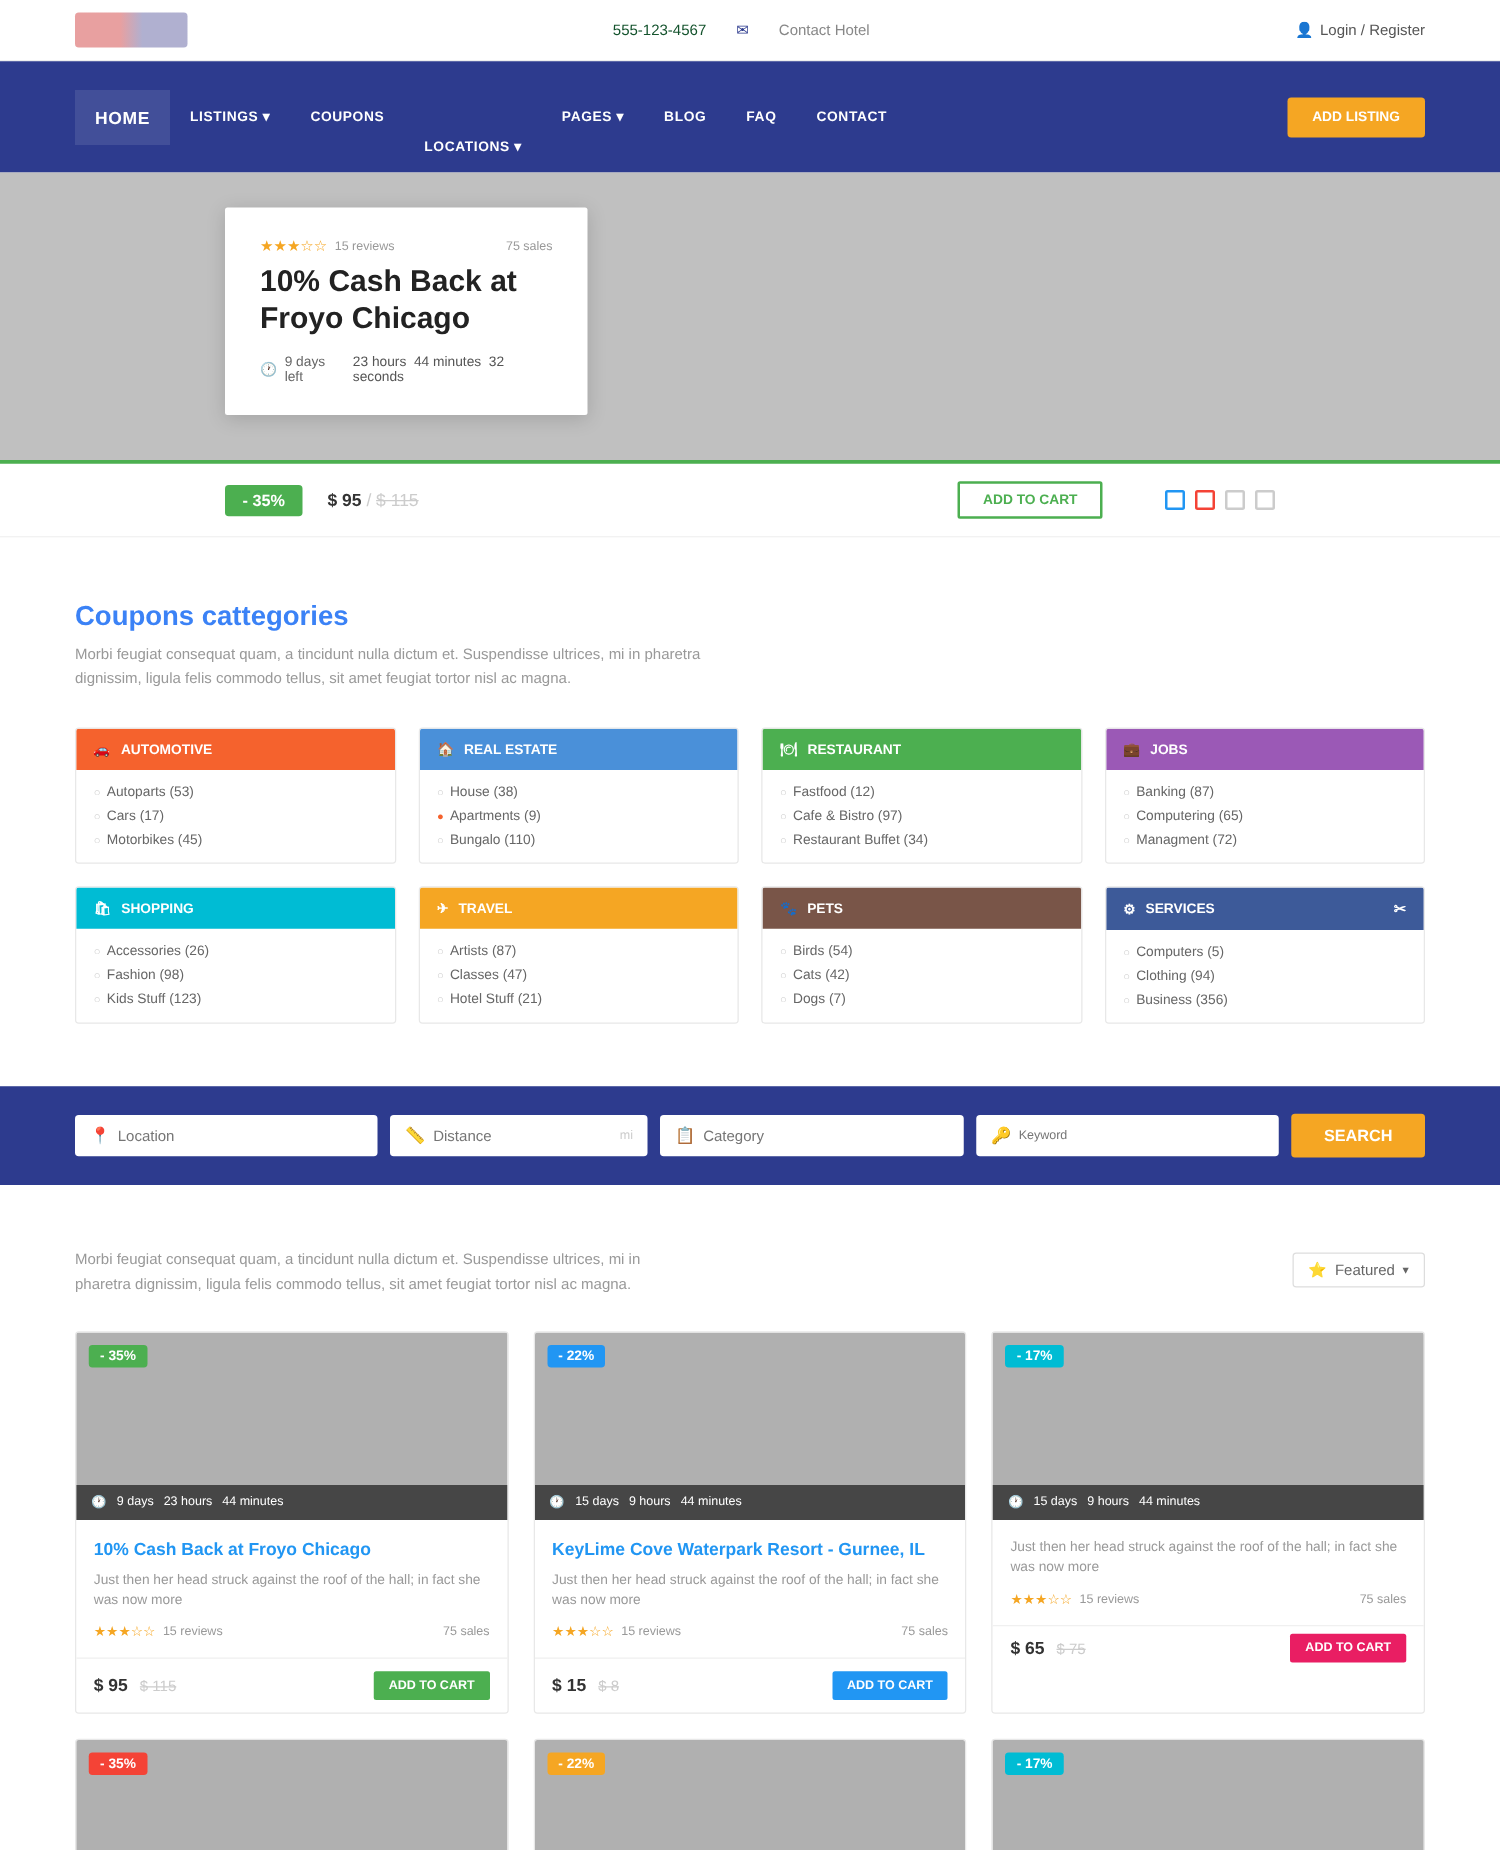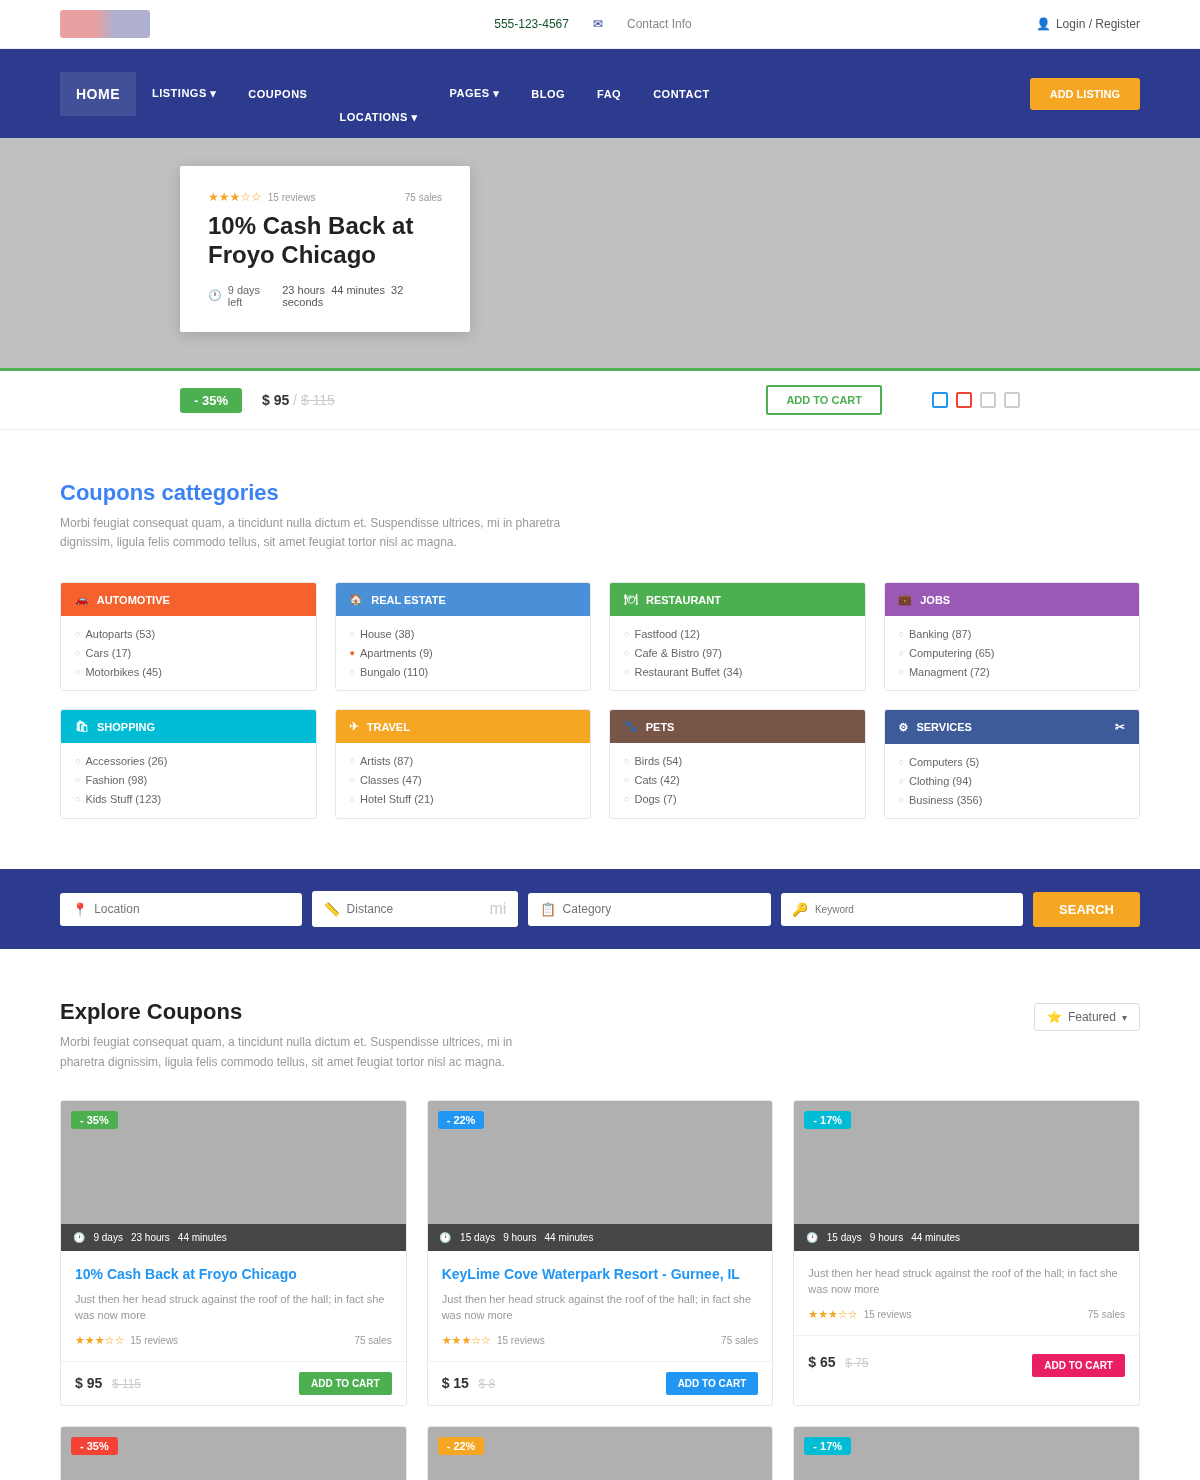--- a/index.html
+++ b/index.html
@@ -6,21 +6,21 @@
     body { font-family: Arial, sans-serif; background: #f5f5f5; font-size: 13px; color: #333; }
   </style>
 </head>
 <body>
 
 <div style="background:#fff; padding:10px 60px; display:flex; align-items:center; justify-content:space-between; border-bottom:1px solid #eee;">
   <div style="width:90px; height:28px; background:linear-gradient(90deg,#e8a0a0 40%,#b0b0d0 60%); border-radius:3px;"></div>
   <div style="display:flex; align-items:center; gap:24px; font-size:12px; color:#888;">
     <span style="color:#14532d;">555-123-4567</span>
     <span style="color:#2d3b8e;">✉</span>
-    <span>Contact Info</span>
+    <span>Contact Hotel</span>
   </div>
   <div style="display:flex; align-items:center; gap:5px; font-size:12px; color:#555; cursor:pointer;">
     <span>👤</span>
     <span>Login / Register</span>
   </div>
 </div>
 
 <nav style="background:#2d3b8e; padding:0 60px; display:flex; align-items:center;">
   <div style="color:#fff; padding:14px 16px; font-size:14px; cursor:pointer; text-transform:uppercase; font-weight:700; background:rgba(255,255,255,0.1); letter-spacing:0.5px;">HOME</div>
   <div style="color:#fff; padding:14px 16px; font-size:11px; cursor:pointer; text-transform:uppercase; font-weight:600; letter-spacing:0.5px;">LISTINGS ▾</div>
@@ -176,37 +176,36 @@
 </div>
 
 <div style="background:#2d3b8e; padding:22px 60px; display:flex; align-items:center; gap:10px;">
   <div style="background:#fff; border-radius:3px; display:flex; align-items:center; padding:9px 12px; gap:6px; flex:1.2;">
     <span style="color:#ccc; font-size:13px;">📍</span>
     <input type="text" placeholder="Location" style="border: none; outline: none; font-size: 12px; color: rgb(153, 153, 153); background: transparent; width: 100%;">
   </div>
   <div style="background:#fff; border-radius:3px; display:flex; align-items:center; padding:9px 12px; gap:6px; flex:1;">
     <span style="color:#ccc; font-size:13px;">📏</span>
     <input type="text" placeholder="Distance" style="border: none; outline: none; font-size: 12px; color: rgb(153, 153, 153); background: transparent; width: 100%;">
-    <span style="color:#ccc; font-size:16px;margin-left:24px;">mi</span>
+    <span style="color:#ccc; font-size:10px;margin-left:24px;">mi</span>
   </div>
   <div style="background:#fff; border-radius:3px; display:flex; align-items:center; padding:9px 12px; gap:6px; flex:1.2;">
     <span style="color:#ccc; font-size:13px;">📋</span>
     <input type="text" placeholder="Category" style="border: none; outline: none; font-size: 12px; color: rgb(153, 153, 153); background: transparent; width: 100%;">
   </div>
   <div style="background:#fff; border-radius:3px; display:flex; align-items:center; padding:9px 12px; gap:6px; flex:1.2;">
     <span style="color:#ccc; font-size:13px;">🔑</span>
     <input type="text" placeholder="Keyword" style="border: none; outline: none; font-size: 10px; color: rgb(153, 153, 153); background: transparent; width: 100%;">
   </div>
   <button style="background:#f5a623; color:#fff; border:none; padding:10px 26px; font-size:13px; font-weight:700; border-radius:3px; cursor:pointer; text-transform:uppercase;">SEARCH</button>
 </div>
 
 <div style="padding:50px 60px; background:#fff;">
   <div style="display:flex; align-items:flex-start; justify-content:space-between; margin-bottom:28px;">
     <div>
-      <h2 style="font-size:22px; font-weight:700; color:#222; margin-bottom:8px;">Explore Coupons</h2>
       <p style="color:#999; font-size:12px; line-height:1.6; max-width:480px;">Morbi feugiat consequat quam, a tincidunt nulla dictum et. Suspendisse ultrices, mi in pharetra dignissim, ligula felis commodo tellus, sit amet feugiat tortor nisl ac magna.</p>
     </div>
     <div style="display:flex; align-items:center; gap:6px; color:#666; font-size:12px; border:1px solid #ddd; padding:6px 12px; border-radius:3px; cursor:pointer; margin-top:4px;">
       <span>⭐</span>
       <span>Featured</span>
       <span style="font-size:10px;">▾</span>
     </div>
   </div>
 
   <div style="display:grid; grid-template-columns:repeat(3,1fr); gap:20px;">
@@ -278,21 +277,21 @@
         </div>
       </div>
       <div style="padding:14px;">
         <div style="font-size:11px; color:#999; line-height:1.5; margin-bottom:10px;">Just then her head struck against the roof of the hall; in fact she was now more</div>
         <div style="display:flex; align-items:center; gap:6px;">
           <span style="color:#f5a623; font-size:11px;">★★★☆☆</span>
           <span style="color:#999; font-size:10px;">15 reviews</span>
           <span style="color:#999; font-size:10px; margin-left:auto;">75 sales</span>
         </div>
       </div>
-      <div style="padding:18px 14px; border-top:1px solid #f0f0f0; display:flex; align-items:flex-start; ">
+      <div style="padding:6px 14px; border-top:1px solid #f0f0f0; display:flex; align-items:center; ">
         <div>
           <span style="font-weight:700; color:#333; font-size:14px;">$ 65</span>
           <span style="color:#ccc; text-decoration:line-through; font-size:12px; margin-left:6px;">$ 75</span>
         </div>
         <button style="margin-left:auto; background:#e91e63; color:#fff; font-size:10px; font-weight:700; padding:6px 12px; border:none; cursor:pointer; text-transform:uppercase; border-radius:2px;">ADD TO CART</button>
       </div>
     </div>
 
     <div style="border:1px solid #e8e8e8; border-radius:3px; overflow:hidden;">
       <div style="background:#b0b0b0; height:150px; position:relative;">

